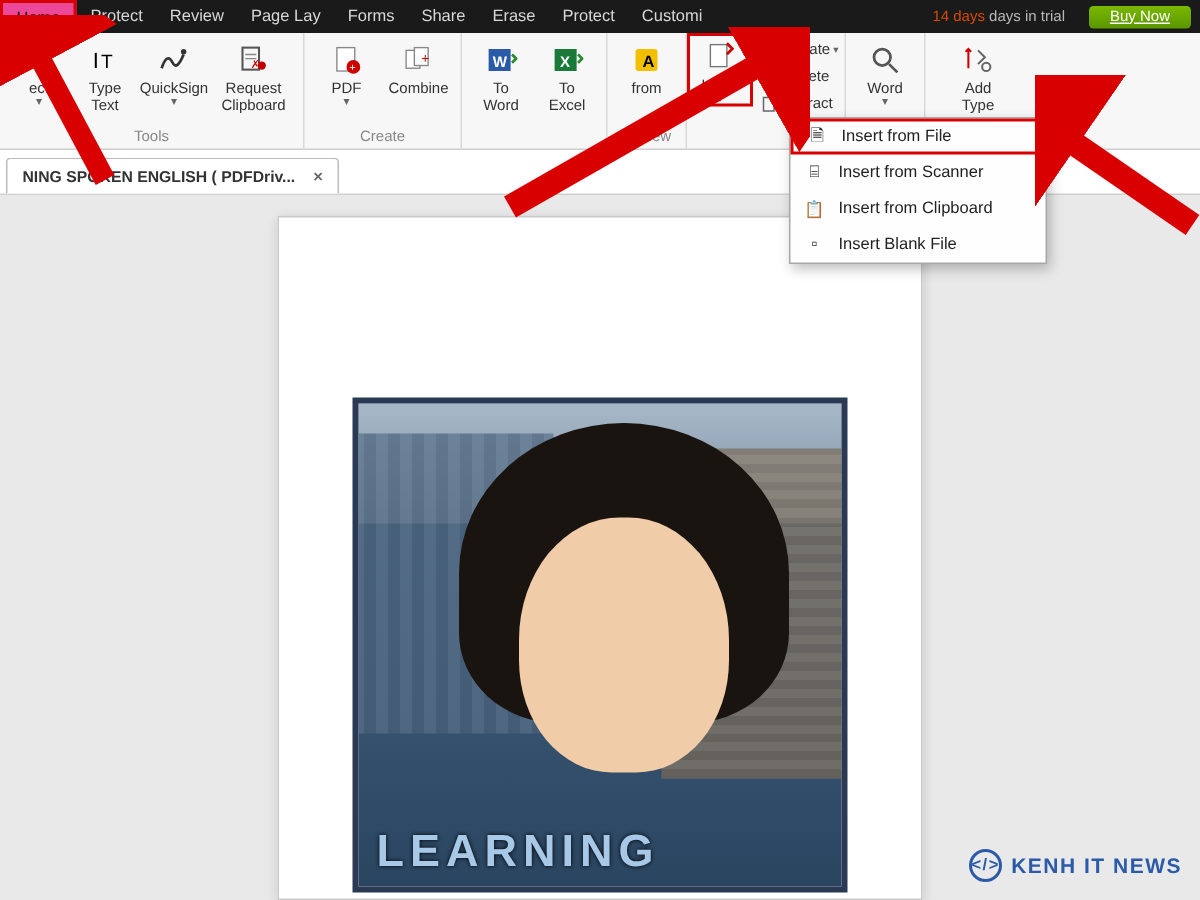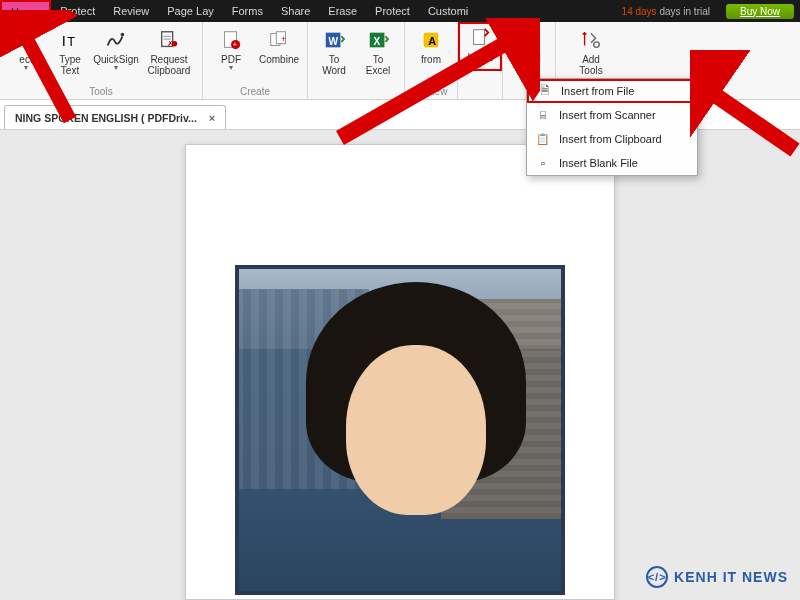--- a/index.html
+++ b/index.html
@@ -195,20 +195,44 @@
       <div class="btn btn-narrow insert-btn">
         <span class="icon">
             <svg class="ic" viewBox="0 0 24 24">
               <rect x="5" y="3" width="12" height="16" fill="#fff" stroke="#777"></rect>
               <path d="M17 2 l4 4 l-4 4" stroke="#c00" stroke-width="2" fill="none"></path>
             </svg>
           </span>
         <span class="lbl">Insert</span>
           <span class="drop-arrow">▾</span>
       </div>
+      <div class="small-stack">
+        <div class="small-item">
+            <span class="si">⟳</span>
+            <span>Rotate</span>
+            <span class="arr">▾</span>
+          </div>
+        <div class="small-item">
+            <span class="si">
+              <svg width="12" height="12" viewBox="0 0 12 12">
+                <circle cx="6" cy="6" r="5" fill="#c00"></circle>
+                <path d="M4 4l4 4M8 4l-4 4" stroke="#fff" stroke-width="1.5"></path>
+              </svg>
+            </span>
+            <span>Delete</span>
+          </div>
+        <div class="small-item">
+            <span class="si">
+              <svg width="12" height="12" viewBox="0 0 12 12">
+                <rect x="2" y="2" width="7" height="9" fill="none" stroke="#666"></rect>
+              </svg>
+            </span>
+            <span>Extract</span>
+          </div>
+      </div>
     </div>
     <div class="grp-label">&nbsp;</div>
   </div>
 
   <div class="group">
     <div class="group-row">
       <div class="btn btn-narrow">
         <span class="icon">
             <svg class="ic" viewBox="0 0 24 24">
               <circle cx="10" cy="10" r="6" fill="none" stroke="#555" stroke-width="2"></circle>
@@ -226,21 +250,21 @@
     <div class="group-row">
       <div class="btn">
         <span class="icon">
             <svg class="ic" viewBox="0 0 24 24">
               <path d="M5 4v14M3 6l2-2 2 2" stroke="#c00" stroke-width="1.5" fill="none"></path>
               <path d="M12 5l5 5-5 5" stroke="#666" stroke-width="1.5" fill="none"></path>
               <circle cx="18" cy="17" r="3" fill="none" stroke="#666" stroke-width="1.5"></circle>
             </svg>
           </span>
         <span class="lbl" style="white-space:pre-line">Add
-Tools</span>
+Type</span>
       </div>
     </div>
     <div class="grp-label">Favorite Tools</div>
   </div>
 </div>
 
 <div class="dropdown">
   <div class="di hl">
       <span class="dicon">🗎</span>
       <span>Insert from File</span>
@@ -267,20 +291,21 @@
 </div>
 
 <div class="workspace">
   <div class="page">
     <div class="cover">
       <div class="sky"></div>
         <div class="bldg-l"></div>
         <div class="bldg-r"></div>
       <div class="hair"></div>
         <div class="face"></div>
+      <div class="title">LEARNING</div>
     </div>
   </div>
 </div>
 
 <svg class="arrow-svg" style="top:10px;left:0" width="90" height="120">
     <defs>
       <marker id="ah1" markerWidth="8" markerHeight="8" refX="1" refY="4" orient="auto">
         <polygon points="0 0, 8 4, 0 8" fill="#d80000"></polygon>
       </marker>
     </defs>

